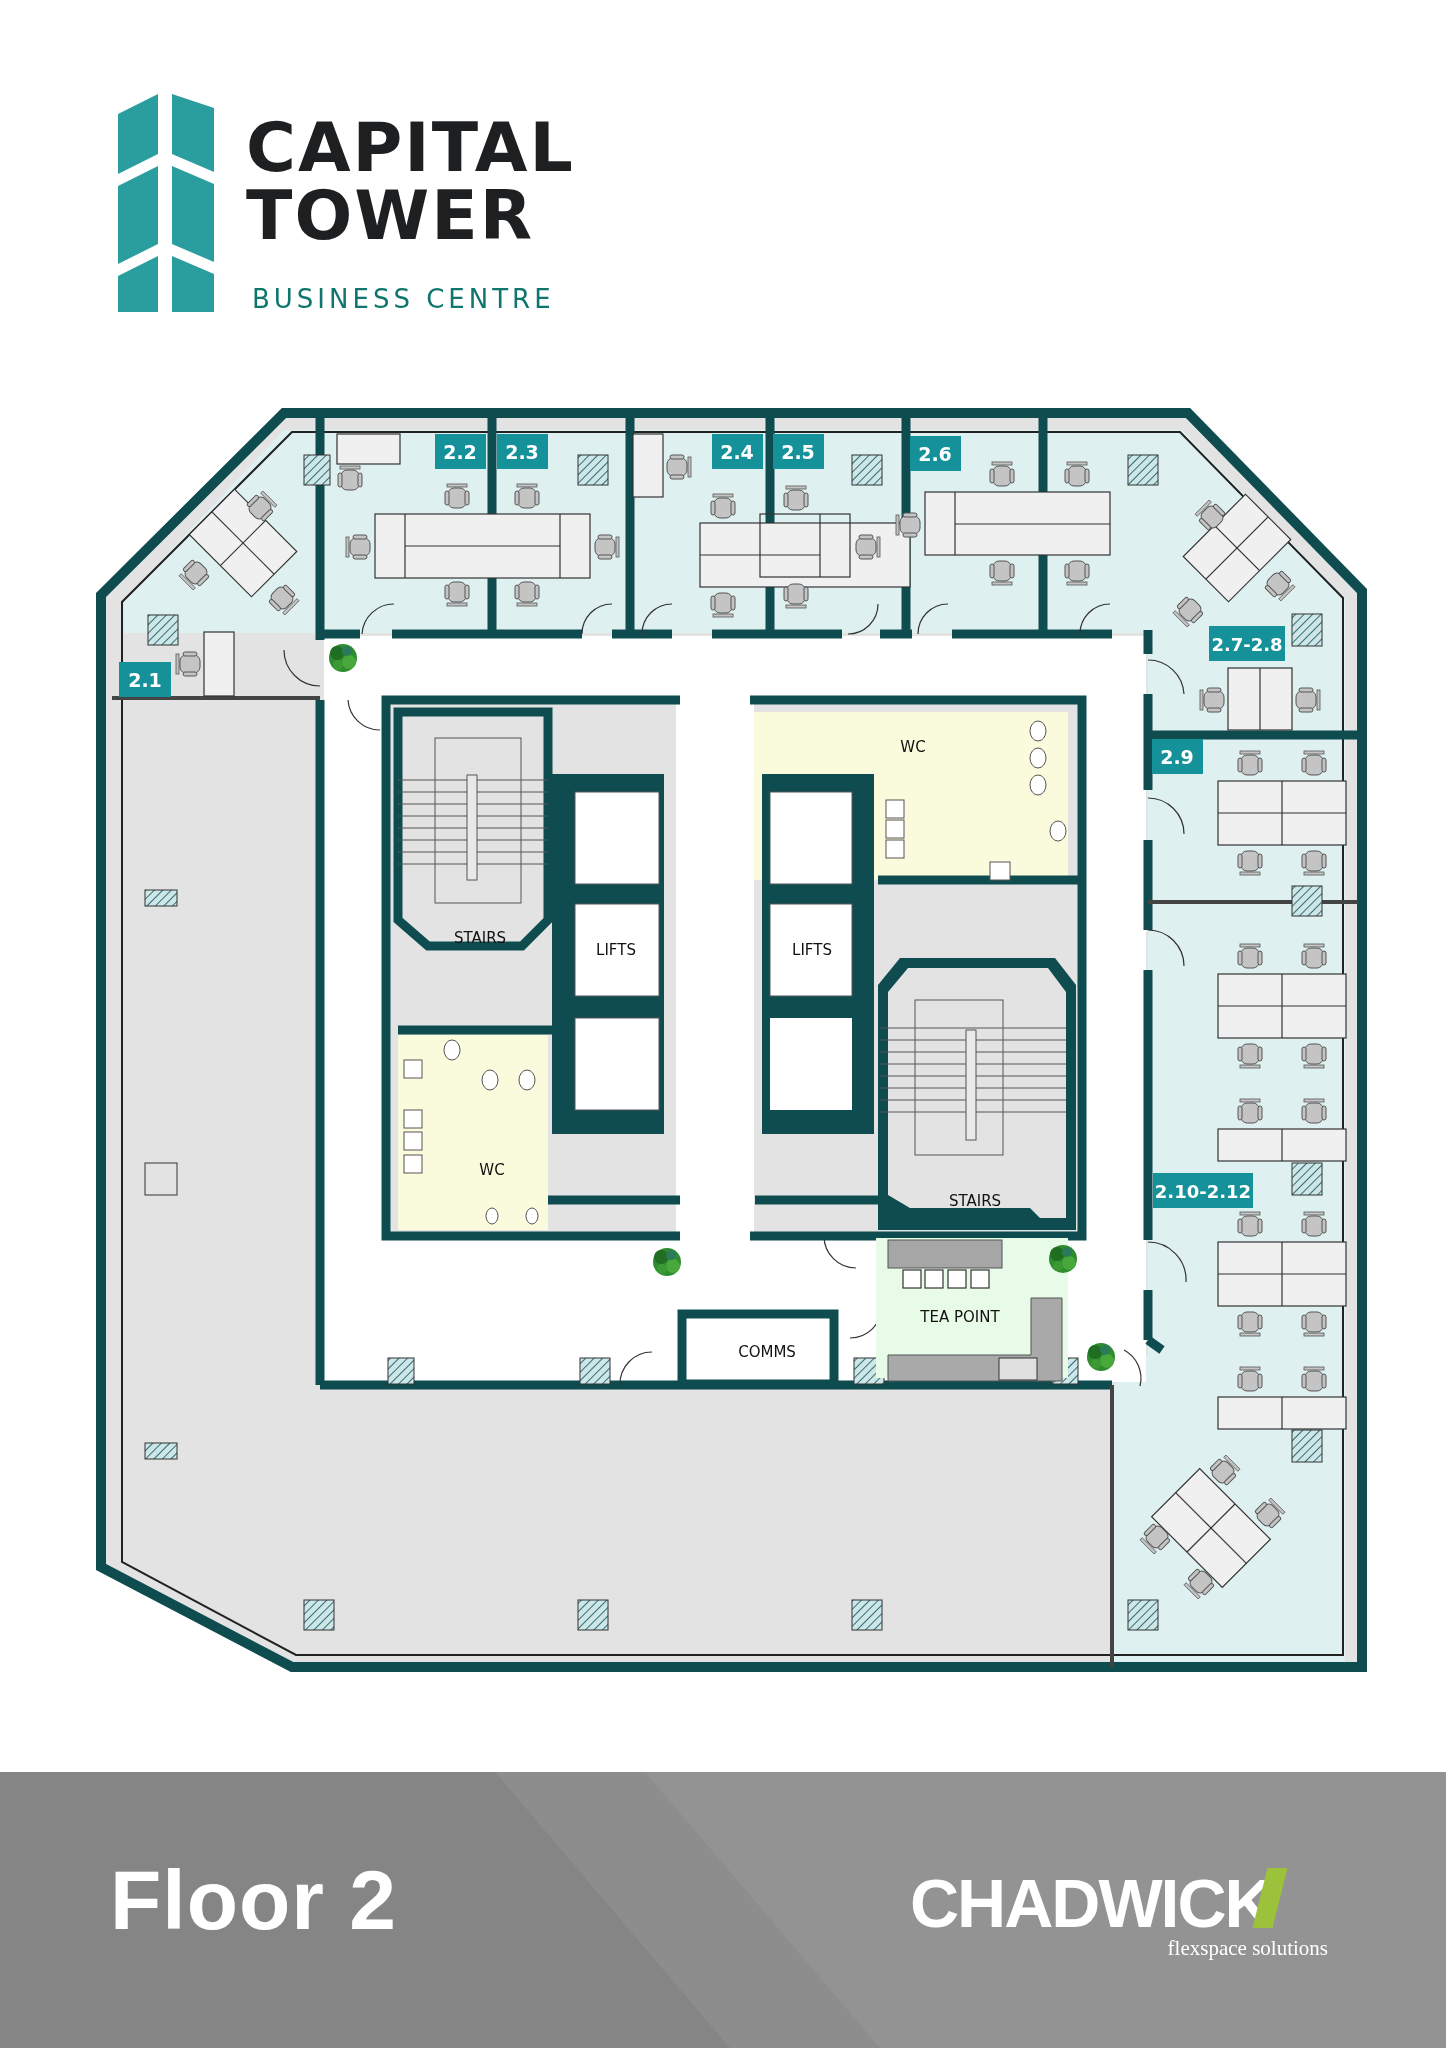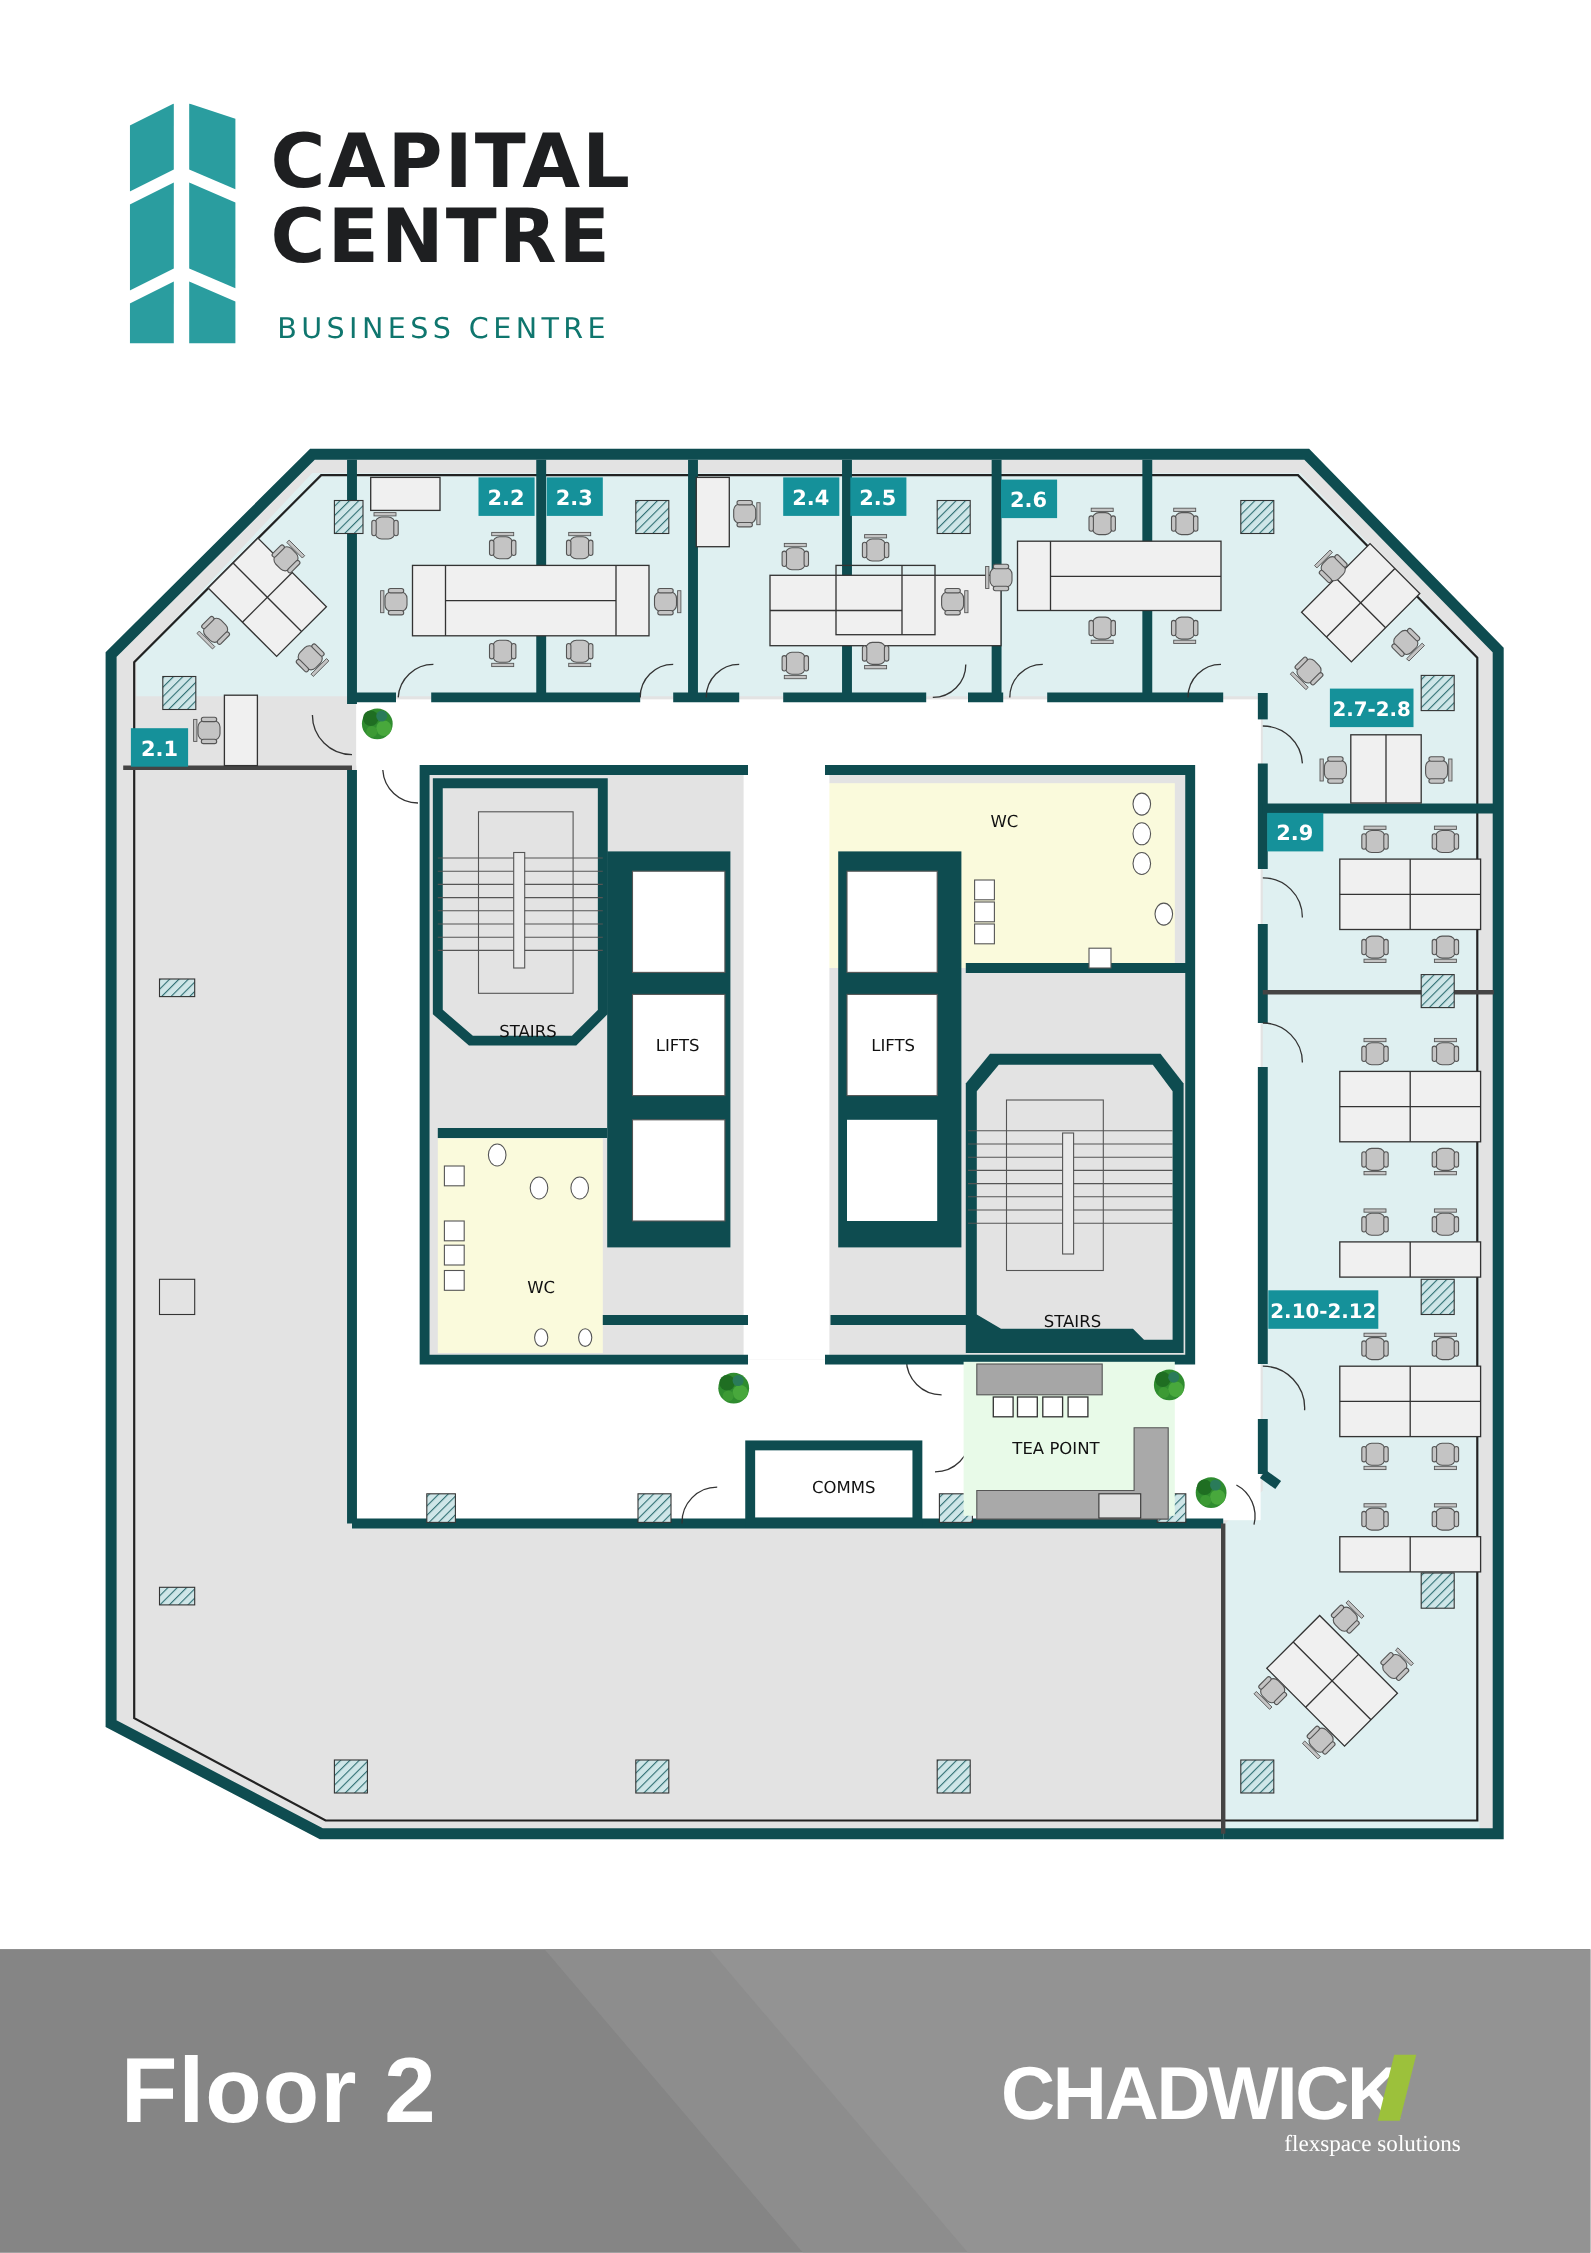--- a/index.html
+++ b/index.html
@@ -27,21 +27,21 @@
   <svg class="logo-mark" width="100" height="220" viewBox="0 0 100 220">
     <polygon points="0,20 40,0 40,60 0,80" fill="#2a9d9f"></polygon>
     <polygon points="0,92 40,72 40,150 0,170" fill="#2a9d9f"></polygon>
     <polygon points="0,182 40,162 40,218 0,218" fill="#2a9d9f"></polygon>
     <polygon points="54,0 96,14 96,78 54,60" fill="#2a9d9f"></polygon>
     <polygon points="54,72 96,90 96,168 54,150" fill="#2a9d9f"></polygon>
     <polygon points="54,162 96,180 96,218 54,218" fill="#2a9d9f"></polygon>
   </svg>
   <div class="logo-title">
     <div>CAPITAL</div>
-    <div>CENTRE</div>
+    <div>TOWER</div>
   </div>
   <div class="logo-sub">BUSINESS CENTRE</div>
 </div>
 
 <svg class="plan" width="1446" height="1772" viewBox="0 0 1446 1772">
   <defs>
     <pattern id="hatch" width="6" height="6" patternUnits="userSpaceOnUse" patternTransform="rotate(45)">
       <rect width="6" height="6" fill="#cfe6e8"></rect>
       <line x1="0" y1="0" x2="0" y2="6" stroke="#2e6e72" stroke-width="2"></line>
     </pattern>

